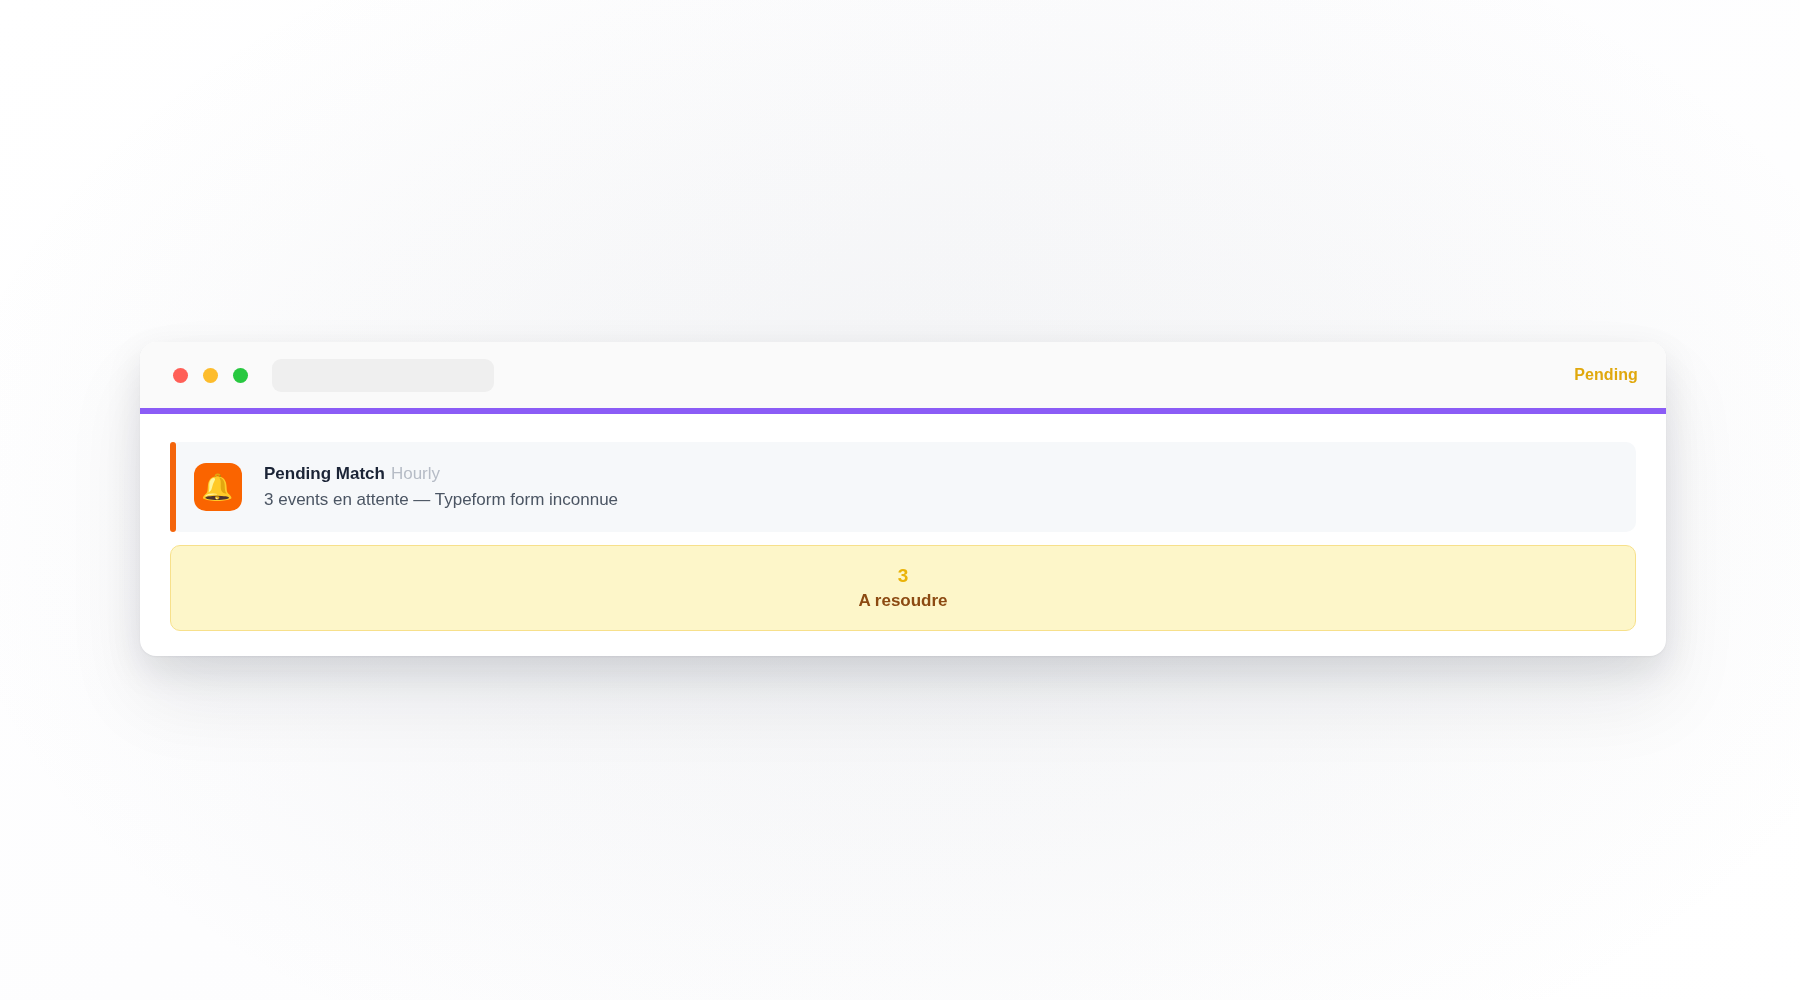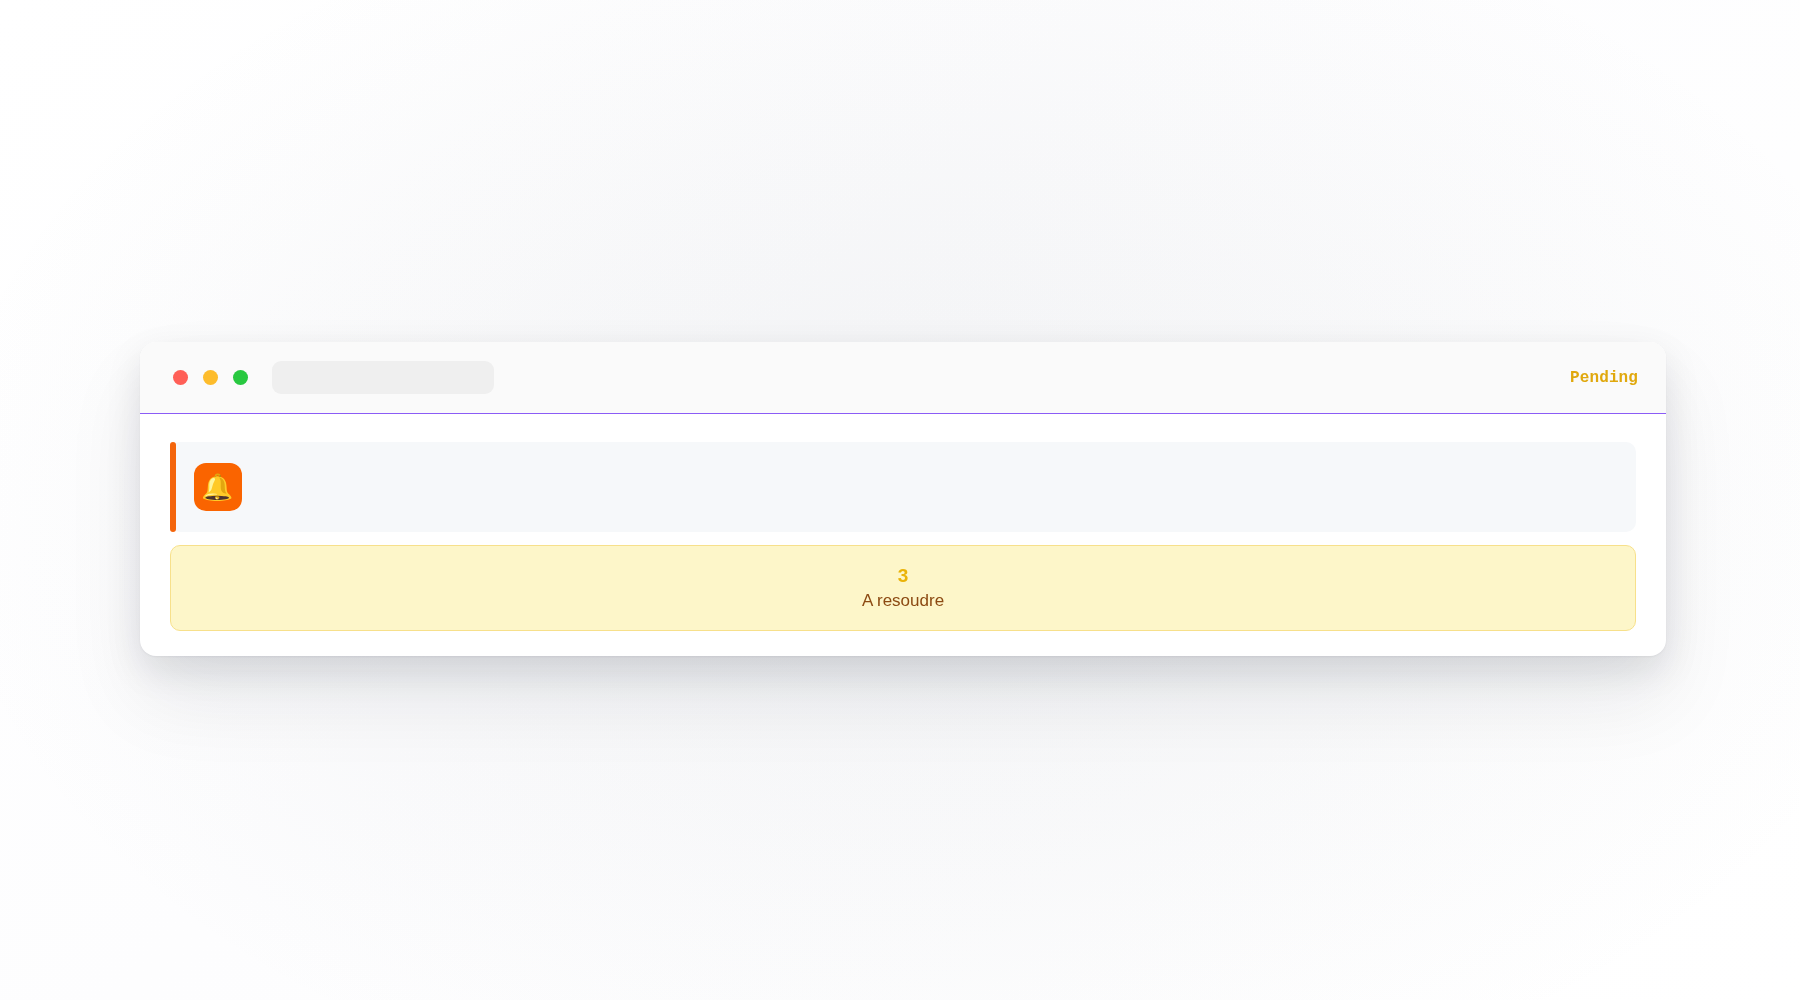--- a/index.html
+++ b/index.html
@@ -40,26 +40,25 @@
       0 14px 36px rgba(16, 24, 40, 0.10),
       0 42px 80px rgba(16, 24, 40, 0.08);
     overflow: hidden;
   }
 
   
   .titlebar {
     position: relative;
     height: 72px;
     background: #fafafa;
-    border-bottom: 1px solid #8b5cf6;
+    border-bottom: 6px solid #8b5cf6;
     display: flex;
     align-items: center;
     padding: 0 28px 0 33px;
     box-sizing: border-box;
-    font-family: Liberation Mono, monospace;
   }
   .dots {
     display: flex;
     align-items: center;
     gap: 15px;
   }
   .dot {
     width: 15px;
     height: 15px;
     border-radius: 50%;
@@ -169,21 +168,21 @@
     gap: 3px;
     box-sizing: border-box;
   }
   .stat-value {
     font-size: 19px;
     font-weight: 700;
     line-height: 22px;
   }
   .stat-label {
     font-size: 17px;
-    font-weight: 400;
+    font-weight: 700;
     line-height: 22px;
   }
   .stat.warn {
     background: #fdf6c9;
     border: 1px solid #f7e08b;
   }
   .stat.warn .stat-value { color: #eab308; }
   .stat.warn .stat-label { color: #8c4a12; }
 
   .stat.ok {
@@ -215,20 +214,26 @@
       <div class="status-label">Pending</div>
     </div>
 
     <div class="window-body">
 
       <div class="notif">
         <span class="notif-accent"></span>
 
         <span class="notif-icon">🔔</span>
 
+        <div class="notif-text">
+          <div class="notif-title-line">
+            <span class="notif-title">Pending Match</span><span class="notif-cadence">Hourly</span>
+          </div>
+          <div class="notif-subtitle">3 events en attente — Typeform form inconnue</div>
+        </div>
       </div>
 
       <div class="stats">
 
         <div class="stat warn">
           <div class="stat-value">3</div>
           <div class="stat-label">A resoudre</div>
         </div>
 
 

